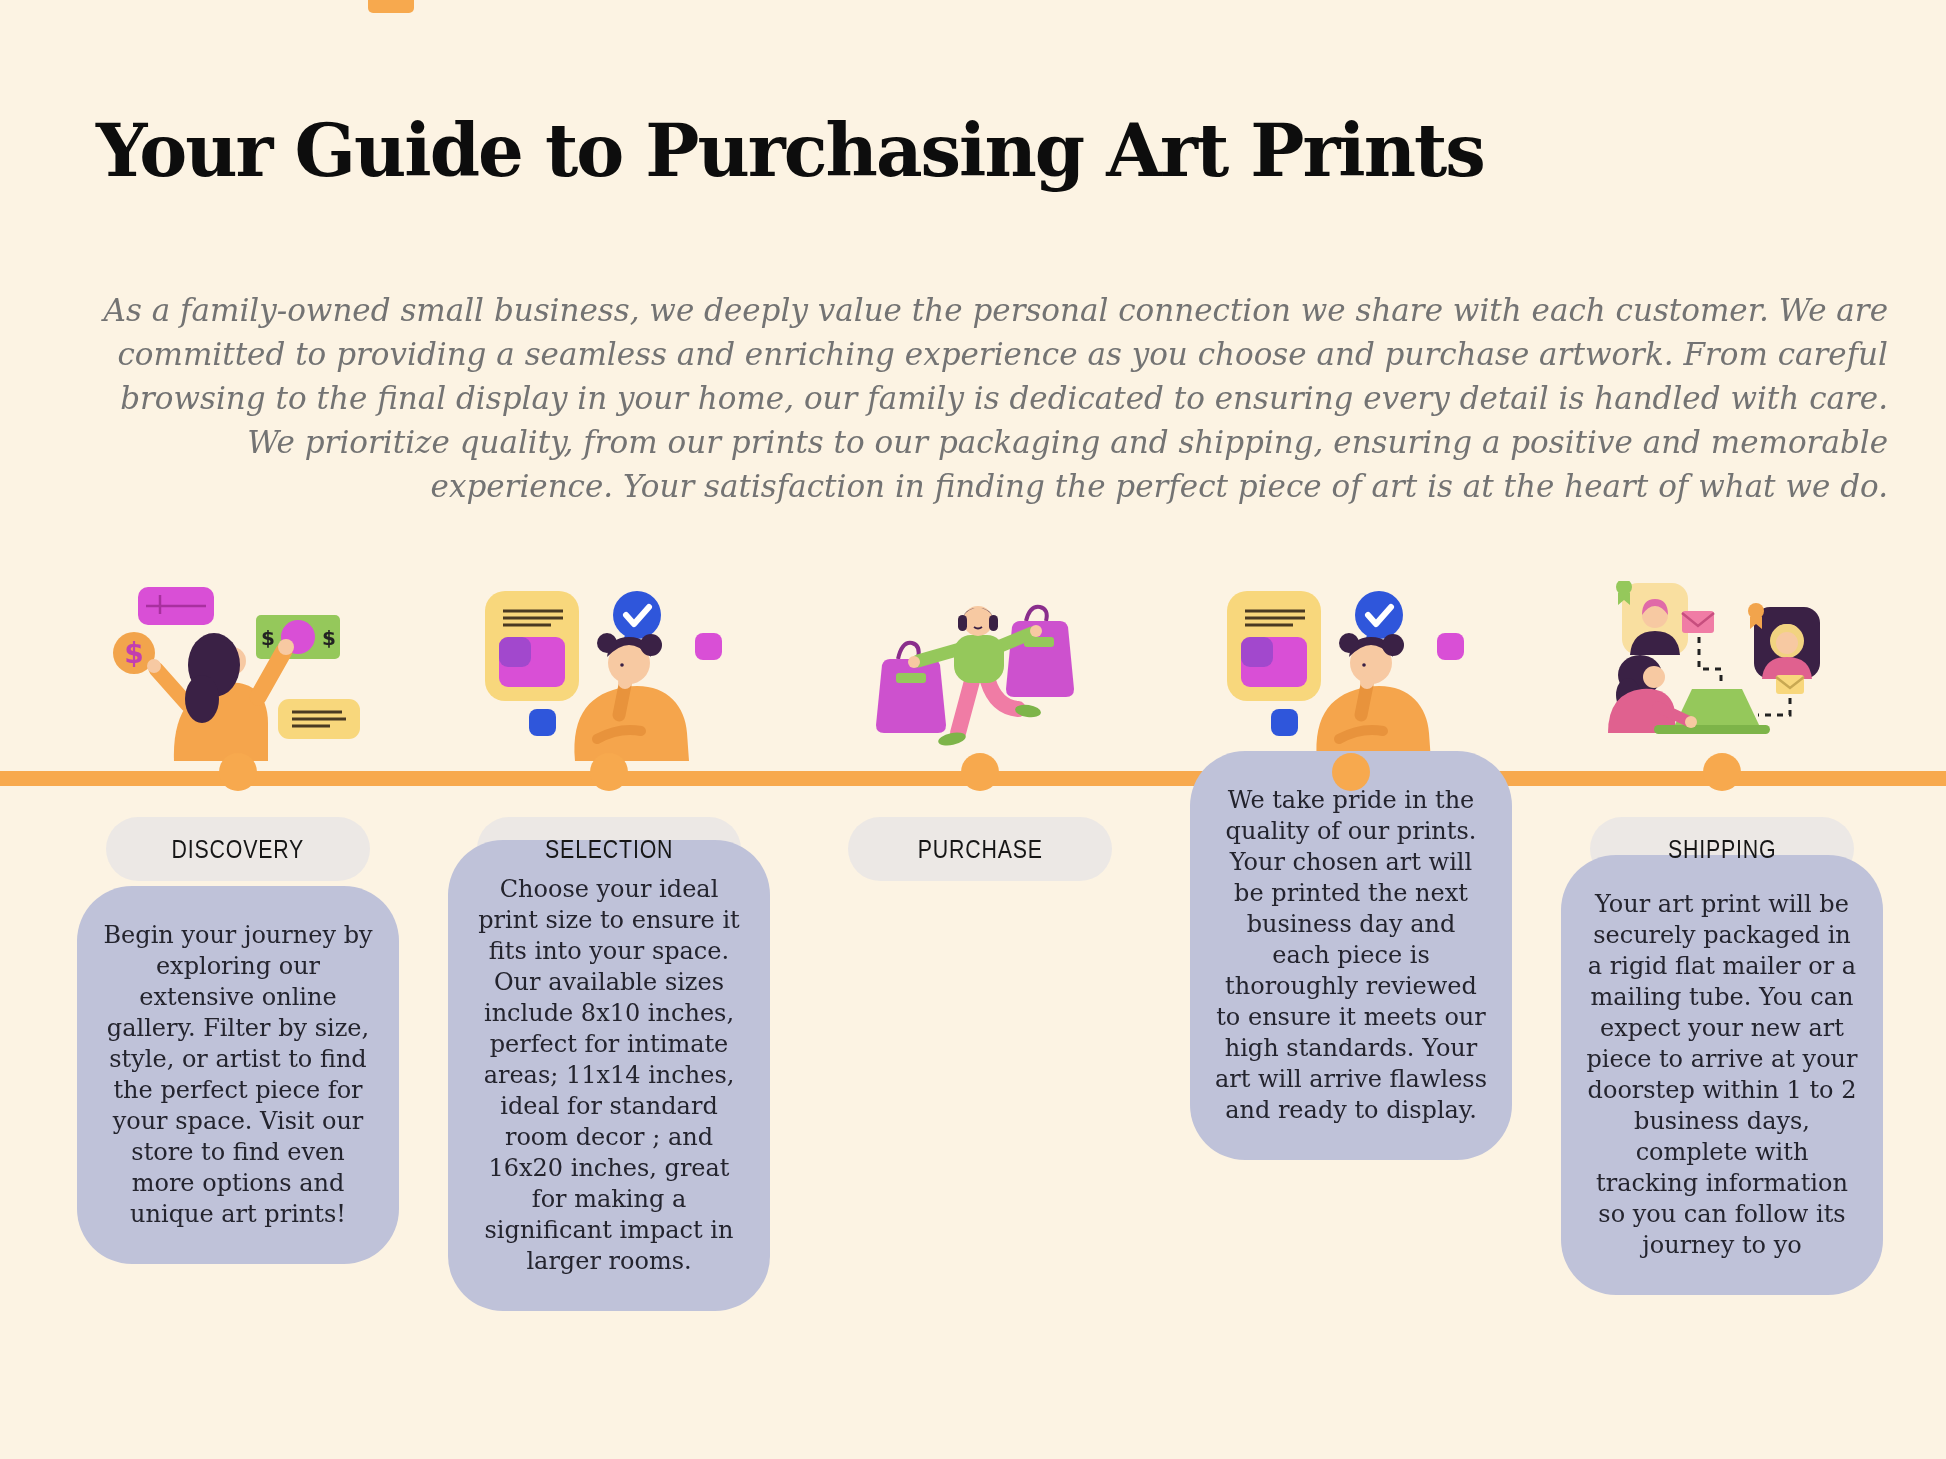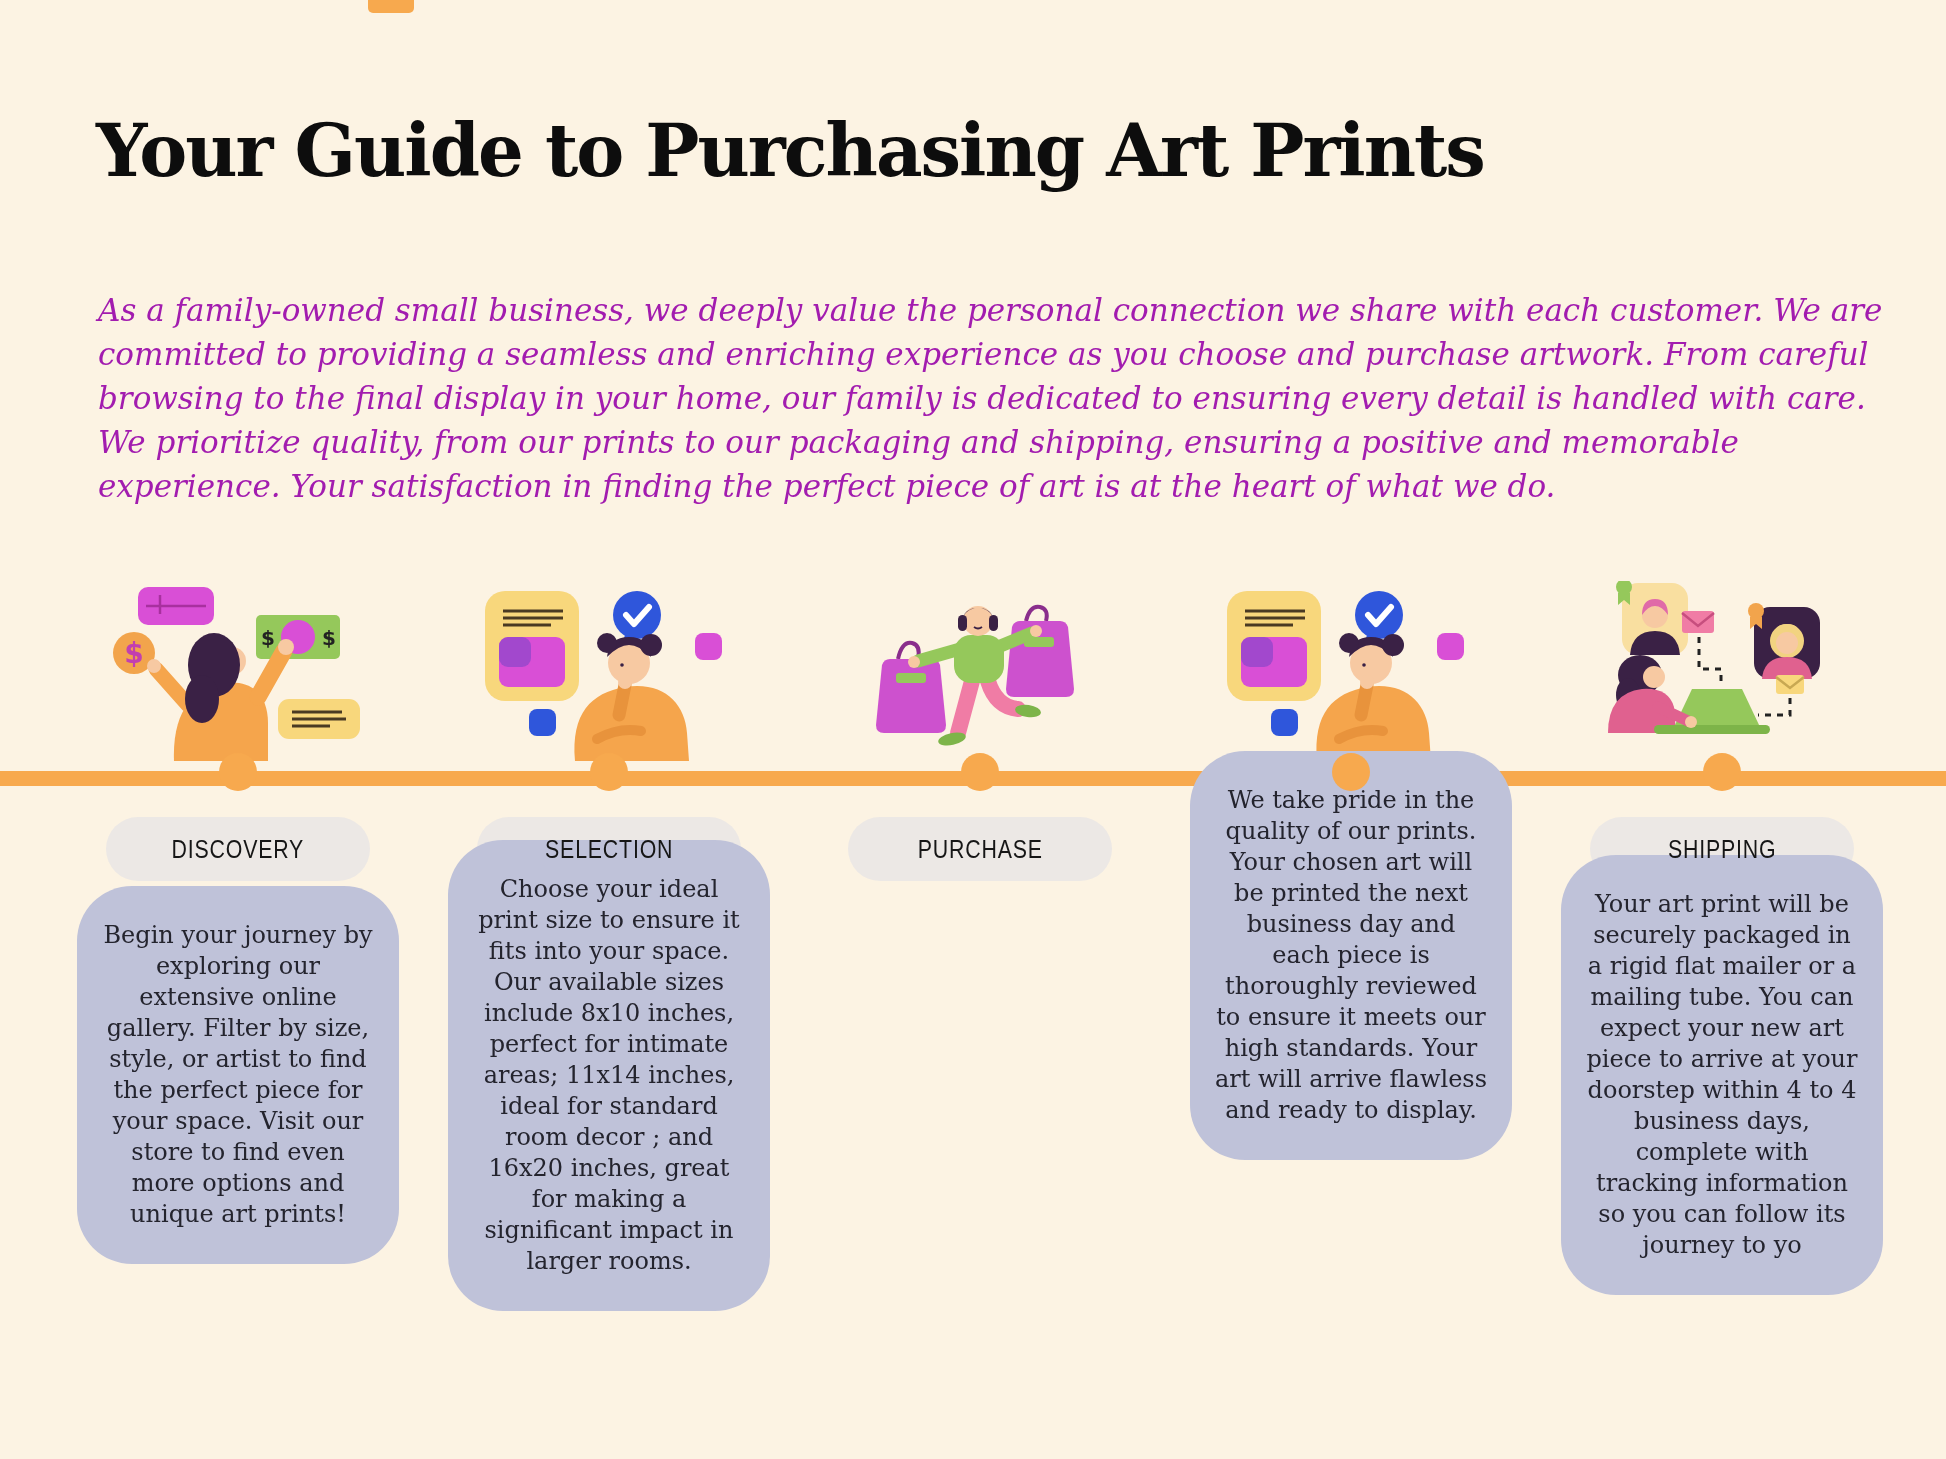--- a/index.html
+++ b/index.html
@@ -17,21 +17,21 @@
     position:absolute; left:368px; top:0; width:46px; height:13px;
     background:var(--accent); border-radius:0 0 5px 5px;
   }
   .page-title{
     position:absolute; left:96px; top:108px; width:1790px;
     font-size:72px; font-weight:700; letter-spacing:-2px; color:#0d0d0d;
     white-space:nowrap;
   }
   .intro{
     position:absolute; left:98px; top:288px; width:1790px;
-    font-style:italic; font-size:31px; line-height:44px; color:#a21caf;
+    font-style:italic; font-size:31px; line-height:44px; color:#737373;text-align:right;
   }
   .timeline-line{
     position:absolute; left:0; top:771px; width:1946px; height:15px;
     background:var(--accent);
   }
   .columns{
     position:absolute; left:77px; top:565px; width:1806px;
     display:grid; grid-template-columns:repeat(5,322px); column-gap:49px;
   }
   .col{position:relative;}
@@ -267,17 +267,17 @@
           <path d="M66 126 L96 140" stroke="#E0618F" stroke-width="11" stroke-linecap="round"></path>
           <circle cx="99" cy="141" r="6" fill="#F7C9A2"></circle>
         </g>
       </svg>
     </div>
     <div class="dot"></div>
     <div class="pill">
       <span class="pill-label">SHIPPING</span>
     </div>
     <div class="card-row">
-      <div class="card">Your art print will be securely packaged in a rigid flat mailer or a mailing tube. You can expect your new art piece to arrive at your doorstep within 4 to 4 business days, complete with tracking information so you can follow its journey to yo</div>
+      <div class="card">Your art print will be securely packaged in a rigid flat mailer or a mailing tube. You can expect your new art piece to arrive at your doorstep within 1 to 2 business days, complete with tracking information so you can follow its journey to yo</div>
     </div>
   </div>
 
 </div>
 
 </body></html>

